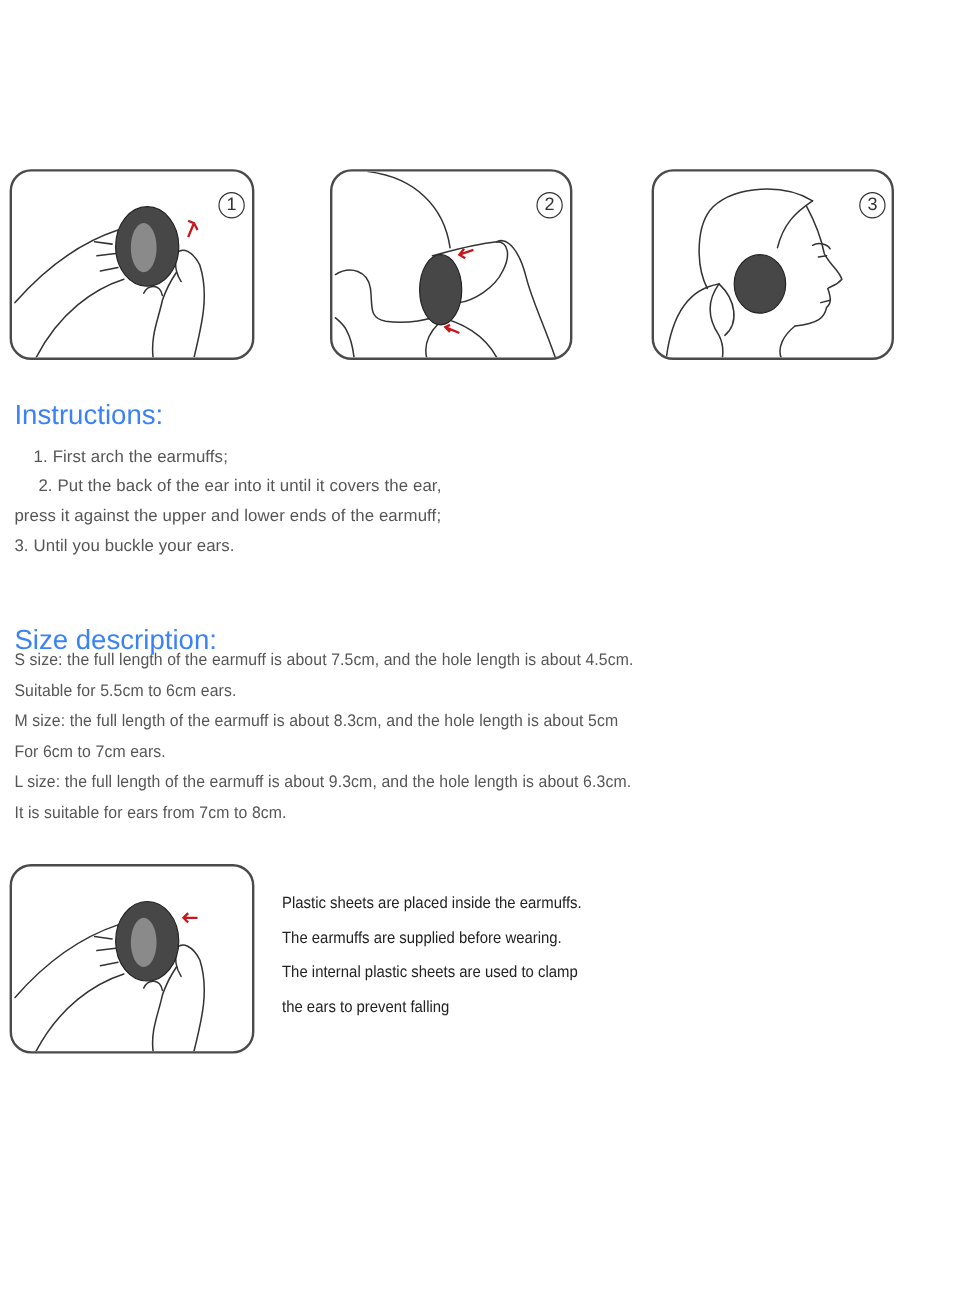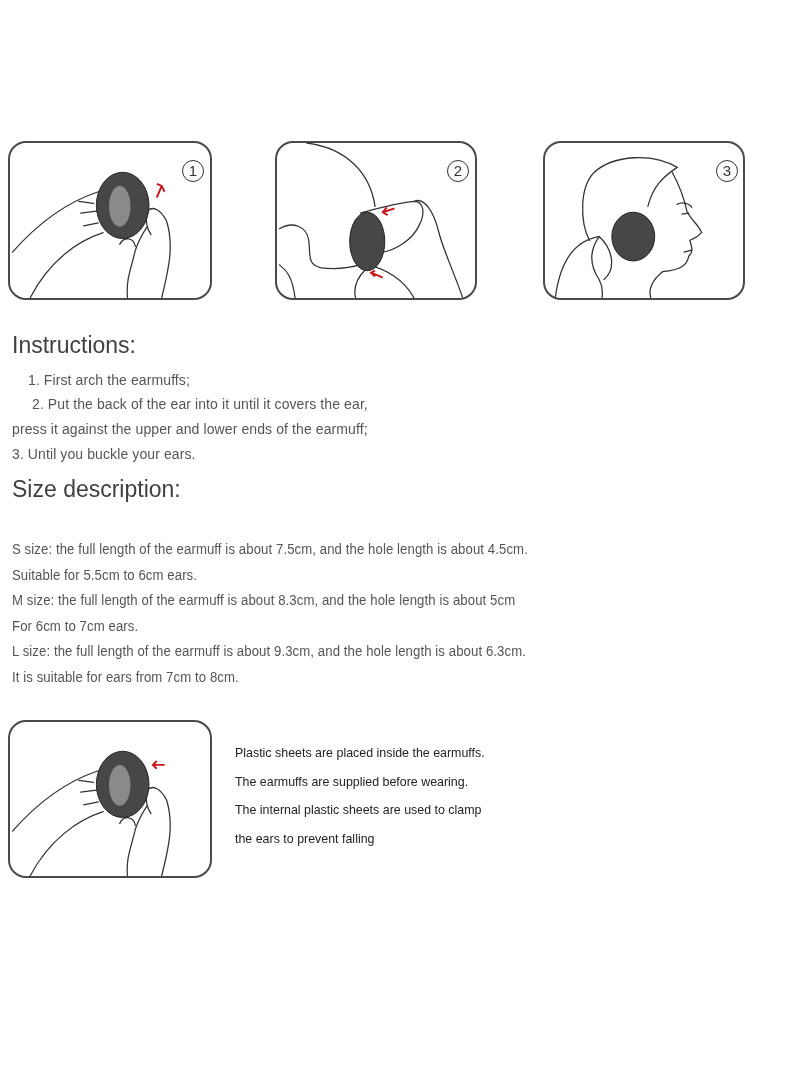--- a/index.html
+++ b/index.html
@@ -1,20 +1,20 @@
 <!DOCTYPE html>
 <html><head>
 <meta charset="utf-8">
 <style>
   html, body { margin:0; padding:0; background:#ffffff; }
   body { width:800px; height:1091px; position:relative; overflow:hidden; font-family:"Liberation Sans", sans-serif; color:#555; }
   .panel { position:absolute; border:2px solid #4a4a4a; border-radius:18px; background:#fff; overflow:hidden; box-sizing:border-box; }
   .panel svg { position:absolute; left:0; top:0; width:100%; height:100%; }
   .step-num { position:absolute; width:22px; height:22px; border:1.6px solid #333; border-radius:50%; box-sizing:border-box; font-size:15px; line-height:19px; text-align:center; color:#333; background:#fff; }
-  .heading { position:absolute; left:12px; color:#404040; font-size:23px; font-weight:normal; margin:0; }
+  .heading { position:absolute; left:12px; color:#3b82f6; font-size:23px; font-weight:normal; margin:0; }
   .line { position:absolute; font-size:14px; color:#555; white-space:nowrap; letter-spacing:0.1px; }
   .note { position:absolute; left:235px; font-size:13.5px; color:#222; white-space:nowrap; transform:scaleX(0.92); transform-origin:left; }
 </style>
 </head>
 <body>
 
 <div class="panel" style="left:8px; top:141px; width:204px; height:159px;">
   <svg viewBox="0 0 204 159">
     <g fill="none" stroke="#333" stroke-width="1.3" stroke-linecap="round">
       <path d="M2 112 C30 80 60 60 90 50 L98 55"></path>
@@ -68,21 +68,21 @@
   </svg>
   <div class="step-num" style="left:171px; top:17px;">3</div>
 </div>
 
 <h2 class="heading" style="top:332px;">Instructions:</h2>
 <div class="line" style="left:28px; top:372px;">1. First arch the earmuffs;</div>
 <div class="line" style="left:12px; top:396px;margin-left:20px;">2. Put the back of the ear into it until it covers the ear,</div>
 <div class="line" style="left:12px; top:421px;">press it against the upper and lower ends of the earmuff;</div>
 <div class="line" style="left:12px; top:446px;text-align:center;">3. Until you buckle your ears.</div>
 
-<h2 class="heading" style="top:476px;">Size description:</h2>
+<h2 class="heading" style="top:520px;">Size description:</h2>
 <div class="line" style="left:12px; top:541px; transform:scaleX(0.94); transform-origin:left;">S size: the full length of the earmuff is about 7.5cm, and the hole length is about 4.5cm.</div>
 <div class="line" style="left:12px; top:567px; transform:scaleX(0.94); transform-origin:left;">Suitable for 5.5cm to 6cm ears.</div>
 <div class="line" style="left:12px; top:592px; transform:scaleX(0.94); transform-origin:left;">M size: the full length of the earmuff is about 8.3cm, and the hole length is about 5cm</div>
 <div class="line" style="left:12px; top:618px; transform:scaleX(0.94); transform-origin:left;">For 6cm to 7cm ears.</div>
 <div class="line" style="left:12px; top:643px; transform:scaleX(0.94); transform-origin:left;">L size: the full length of the earmuff is about 9.3cm, and the hole length is about 6.3cm.</div>
 <div class="line" style="left:12px; top:669px; transform:scaleX(0.94); transform-origin:left;">It is suitable for ears from 7cm to 8cm.</div>
 
 <div class="panel" style="left:8px; top:720px; width:204px; height:158px;">
   <svg viewBox="0 0 204 158">
     <g fill="none" stroke="#333" stroke-width="1.3" stroke-linecap="round">

